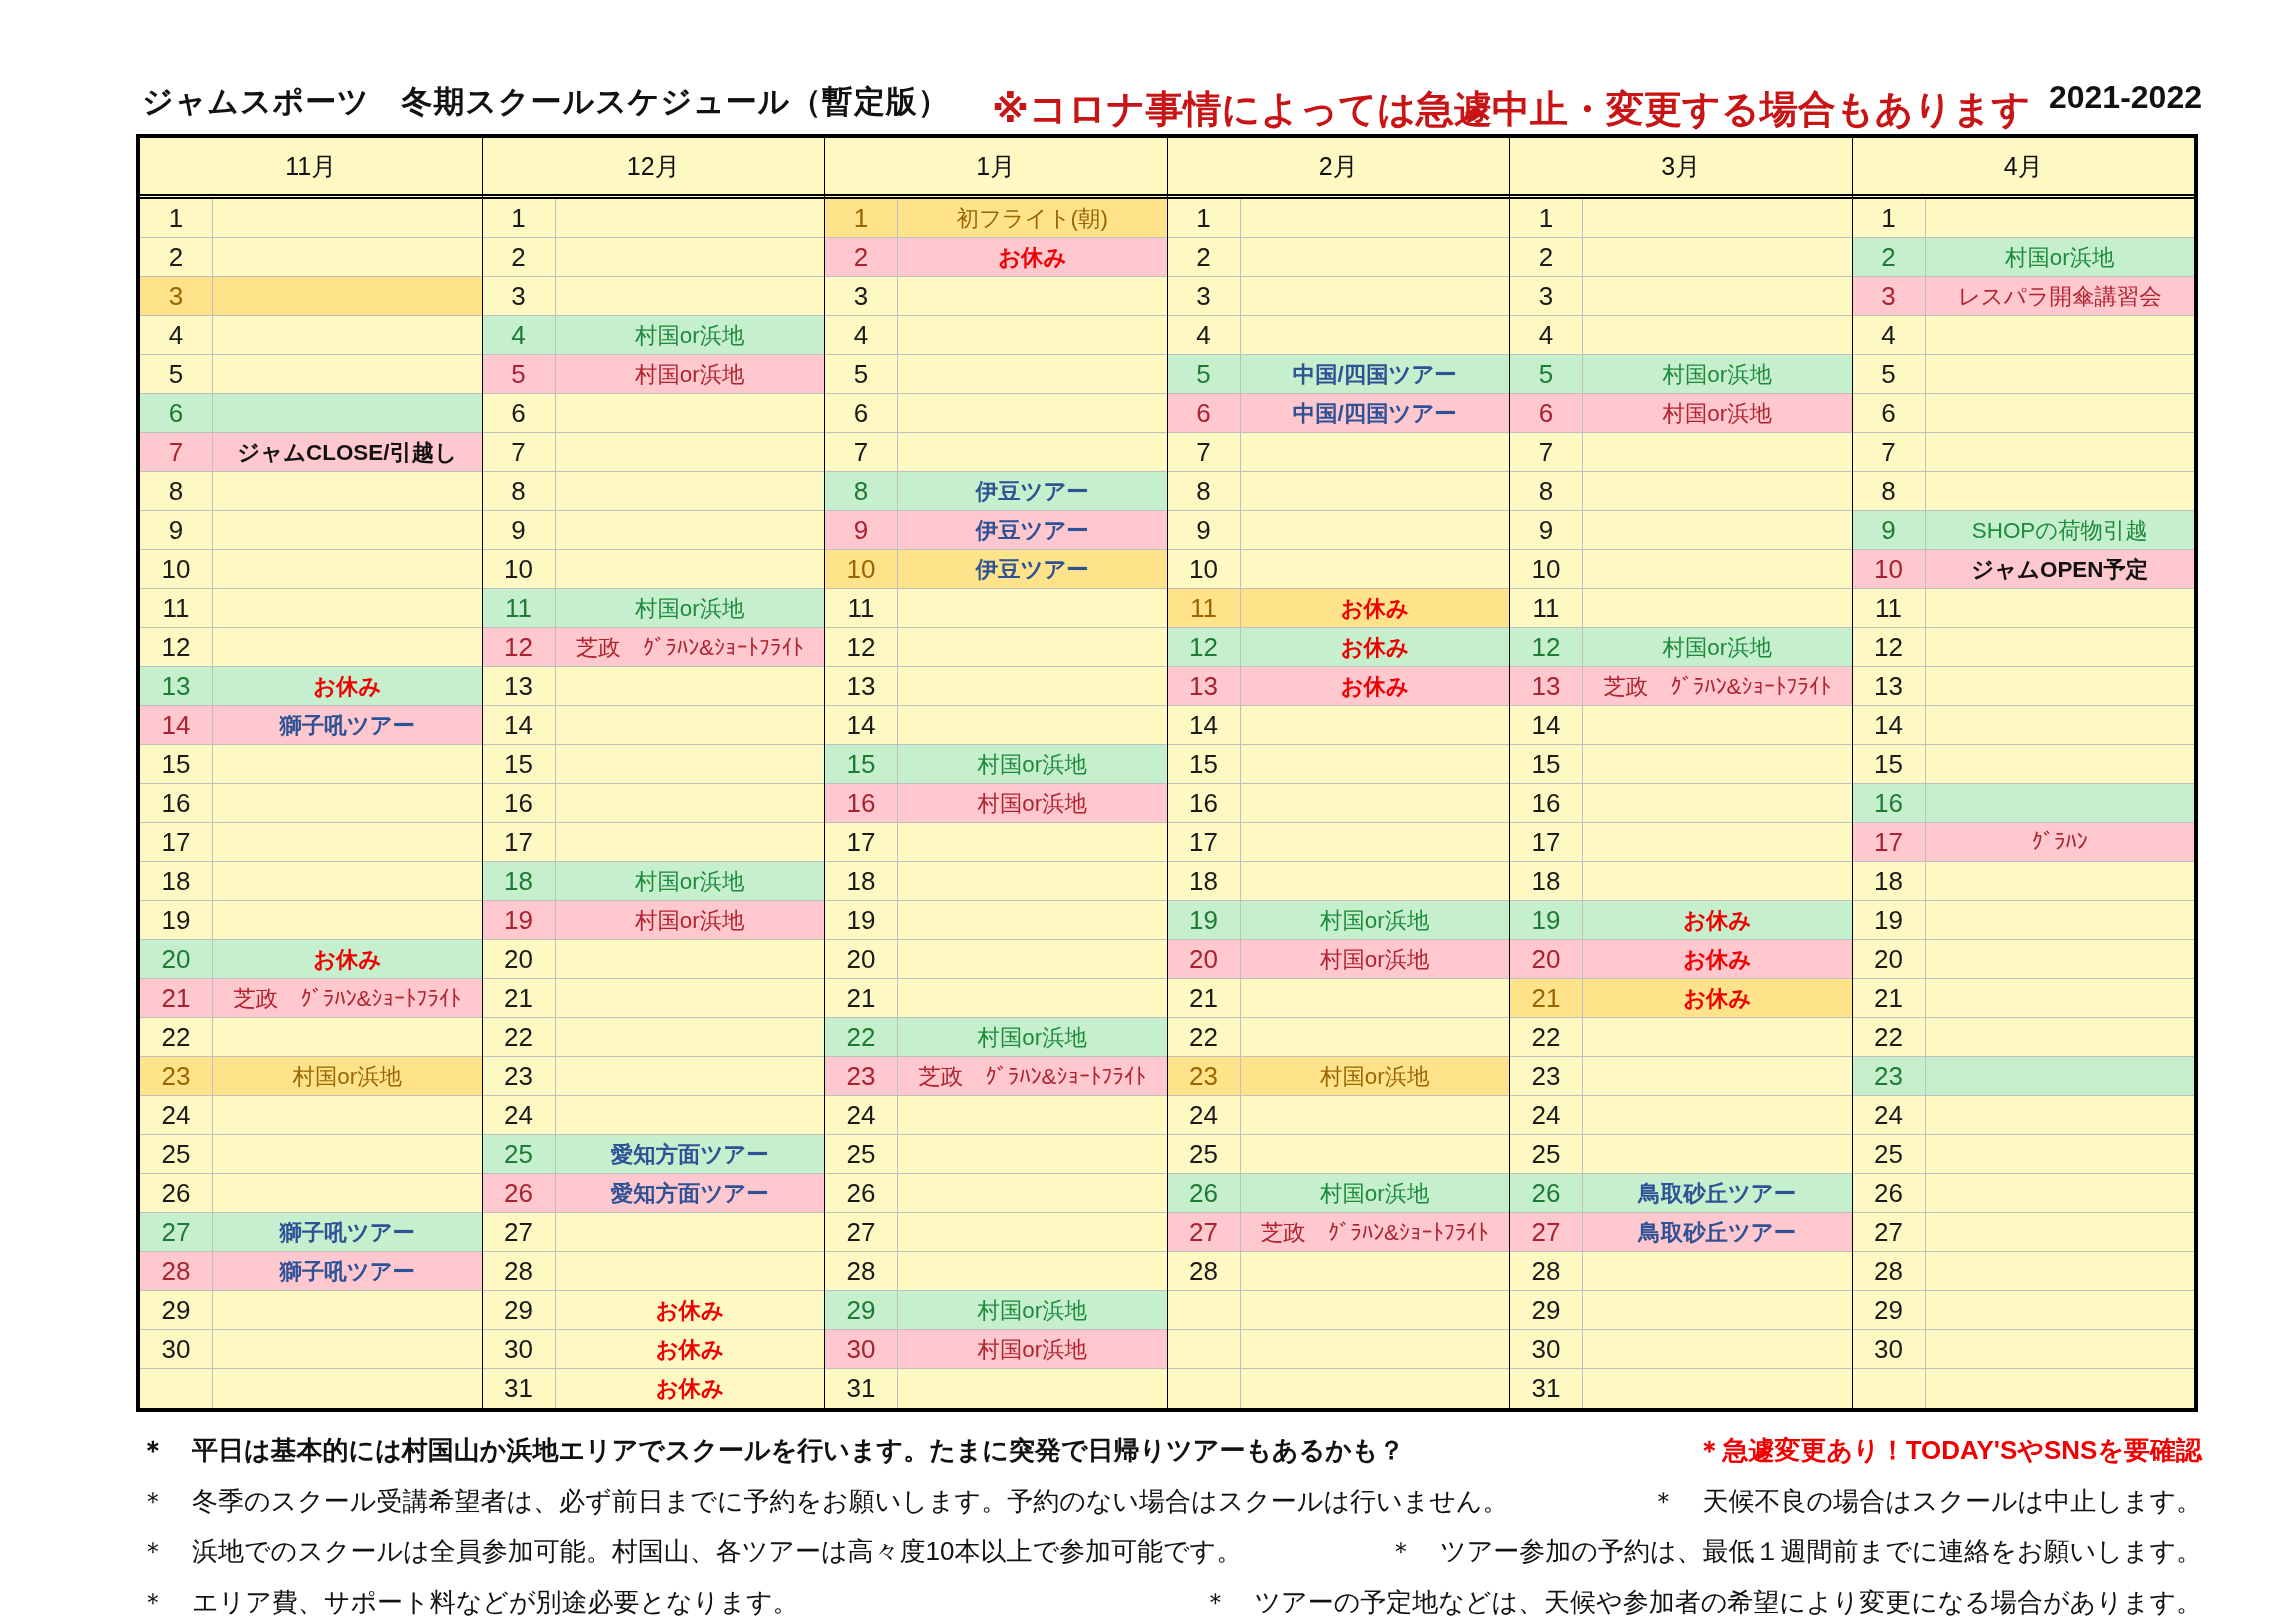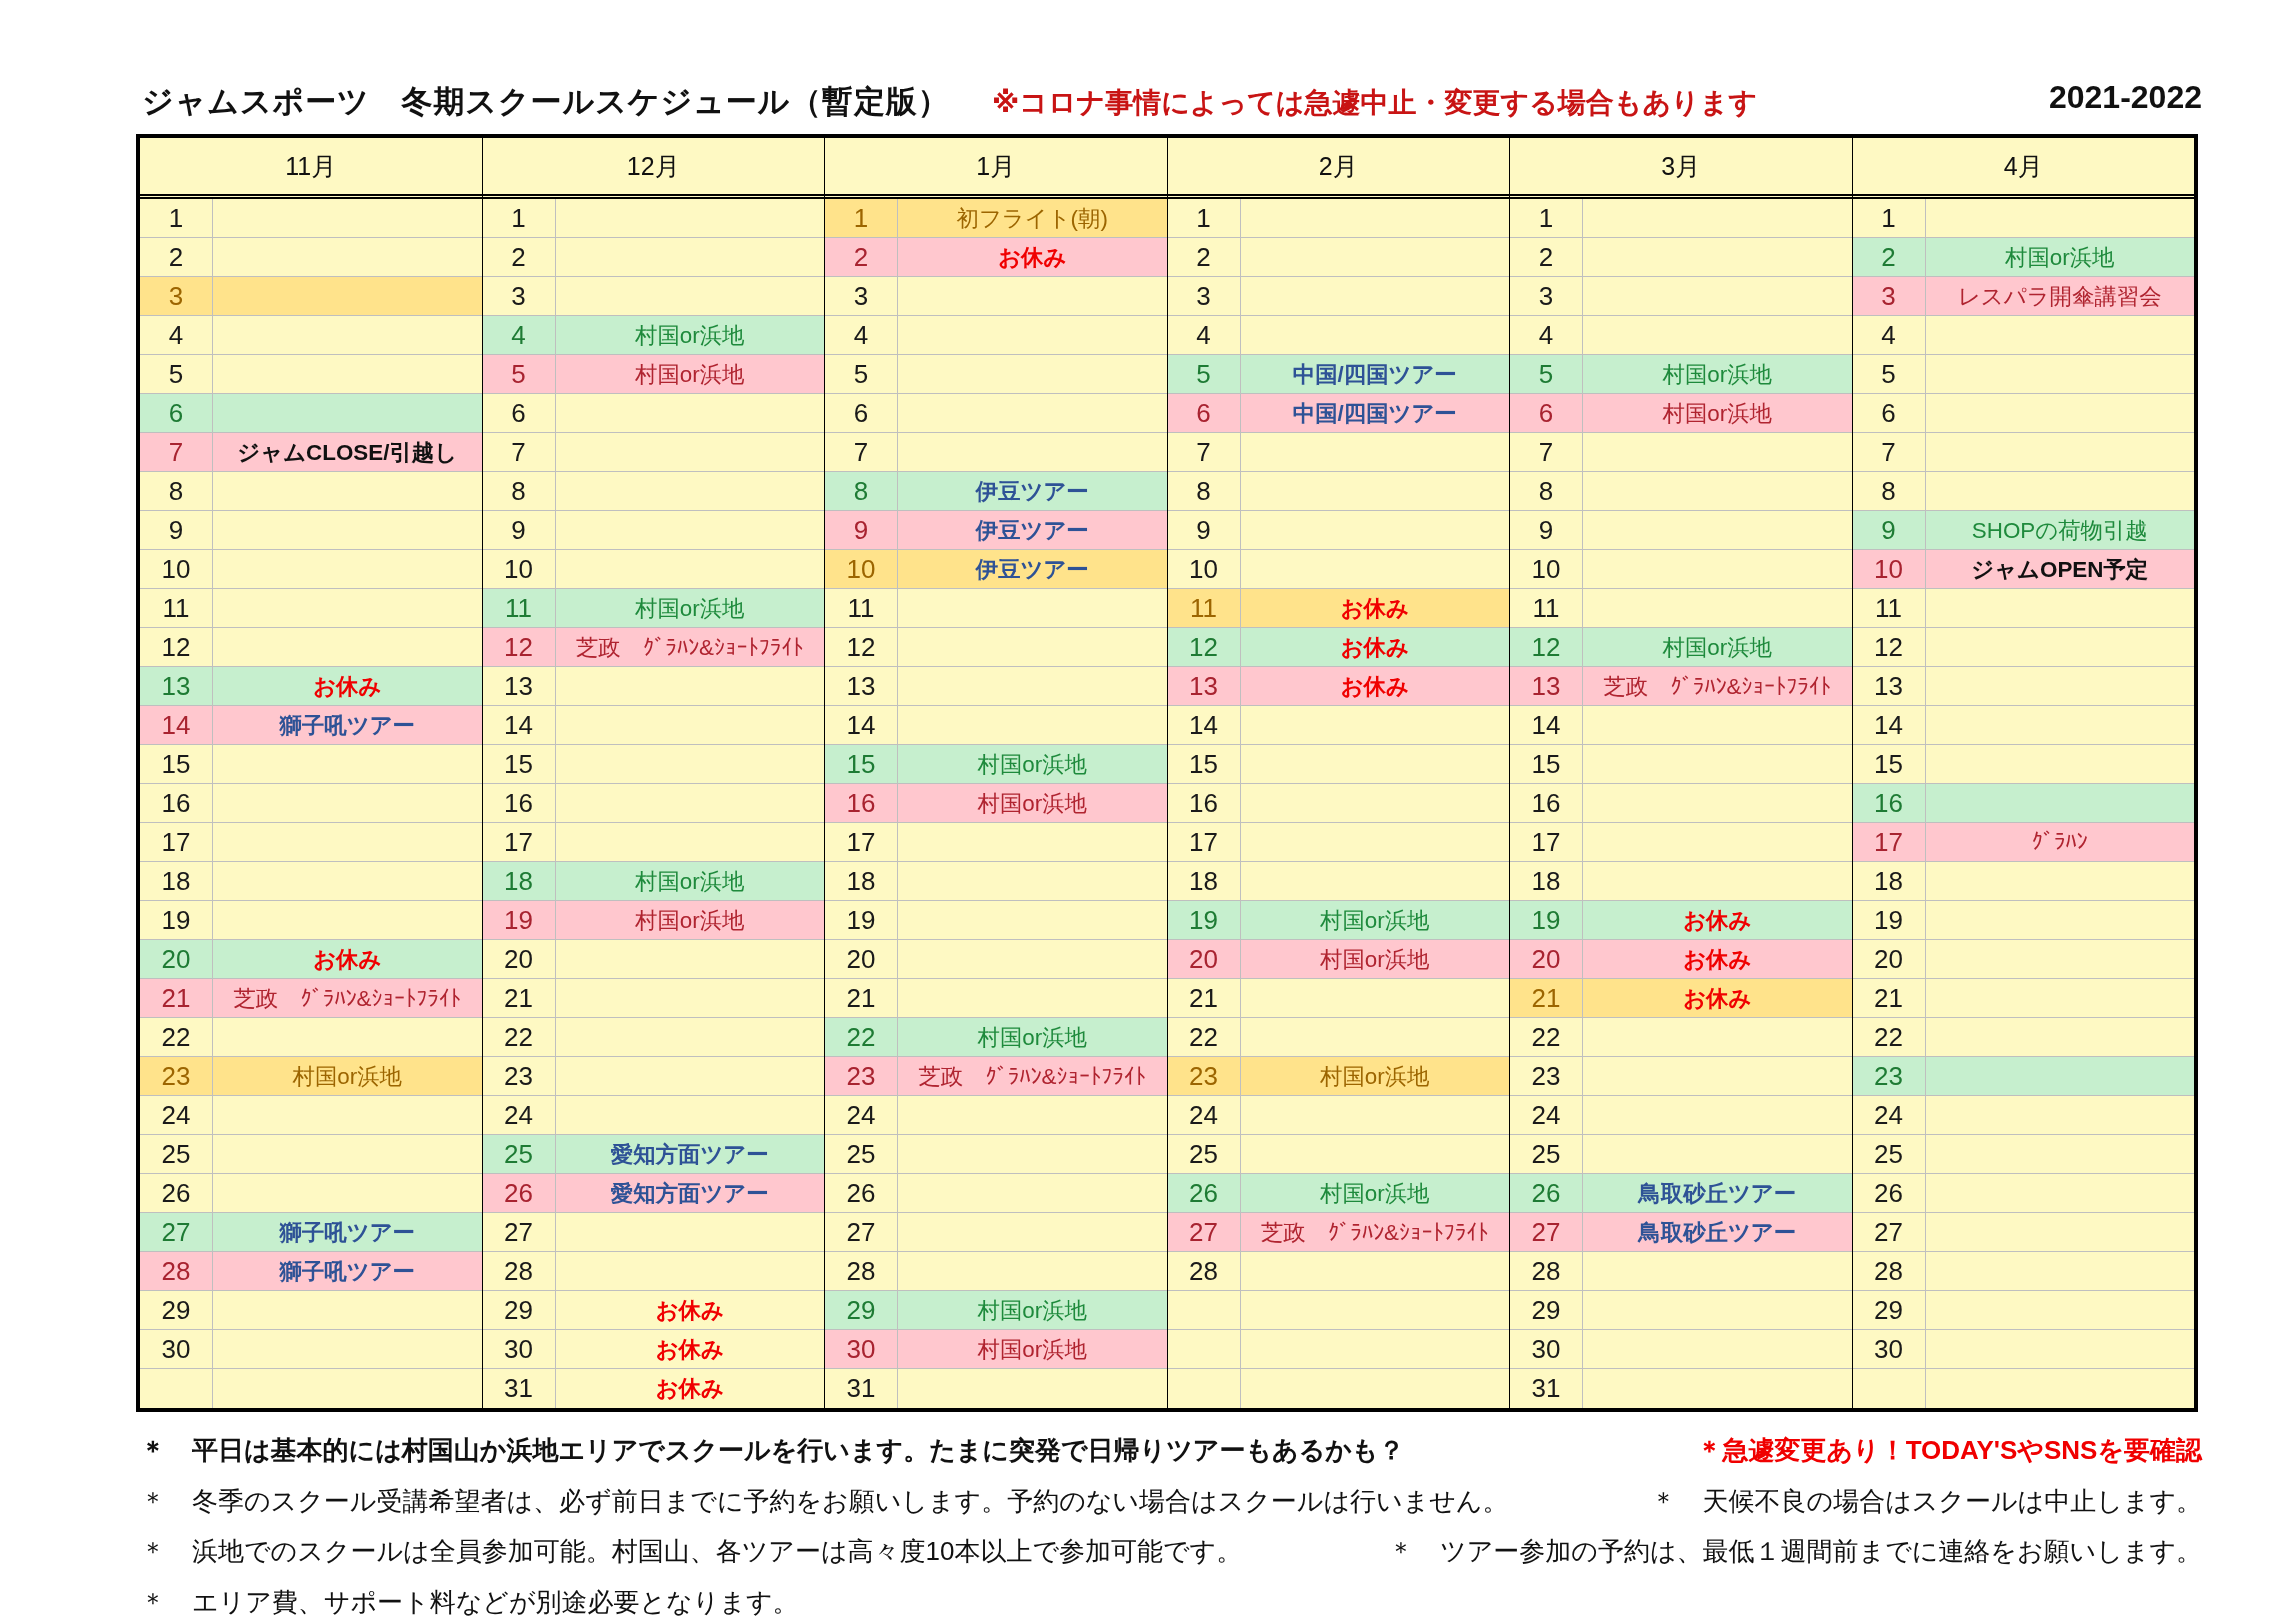--- a/index.html
+++ b/index.html
@@ -1,21 +1,21 @@
 <!DOCTYPE html>
 <html style="font-size:14.3px"><head>
 <meta charset="utf-8">
 <style>
   html,body{margin:0;padding:0;background:#fff;}
   .page{position:relative;width:2293px;height:1621px;background:#ffffff;
         font-family:"Liberation Sans","DejaVu Sans",sans-serif;color:#111;overflow:hidden;}
 
   
   .title{position:absolute;left:142px;top:81px;font-size:31px;font-weight:bold;letter-spacing:0.9px;}
-  .warning{position:absolute;left:992px;top:84px;font-size:28px;font-weight:bold;color:#c81414;}
+  .warning{position:absolute;left:992px;top:84px;font-size:38px;font-weight:bold;color:#c81414;}
   .year{position:absolute;right:91px;top:79px;font-size:32px;font-weight:bold;}
 
   
   .calendar{position:absolute;left:136px;top:134px;width:2062px;border:4.5px solid #000;
             display:flex;background:#fef9c3;box-sizing:border-box;}
   .mcol{flex:1;display:flex;flex-direction:column;border-right:1.8px solid #000;min-width:0;}
   .mcol:last-child{border-right:none;border-radius:20px;}
   .mhead{height:56px;border-bottom:5.4px double #000;display:flex;align-items:center;
          justify-content:center;font-size:25px;}
   .drow{display:flex;height:39px;border-bottom:0.9px solid #bfbfbf;box-sizing:border-box;min-width:0;}
@@ -829,16 +829,17 @@
       <div class="fline">
         <span class="fl">＊　冬季のスクール受講希望者は、必ず前日までに予約をお願いします。予約のない場合はスクールは行いません。</span>
         <span class="fr">＊　天候不良の場合はスクールは中止します。</span>
       </div>
       <div class="fline">
         <span class="fl">＊　浜地でのスクールは全員参加可能。村国山、各ツアーは高々度10本以上で参加可能です。</span>
         <span class="fr">＊　ツアー参加の予約は、最低１週間前までに連絡をお願いします。</span>
       </div>
       <div class="fline">
         <span class="fl">＊　エリア費、サポート料などが別途必要となります。</span>
+        <span class="fr">＊　ツアーの予定地などは、天候や参加者の希望により変更になる場合があります。</span>
       </div>
     </div>
 </div>
 
 
 </body></html>

